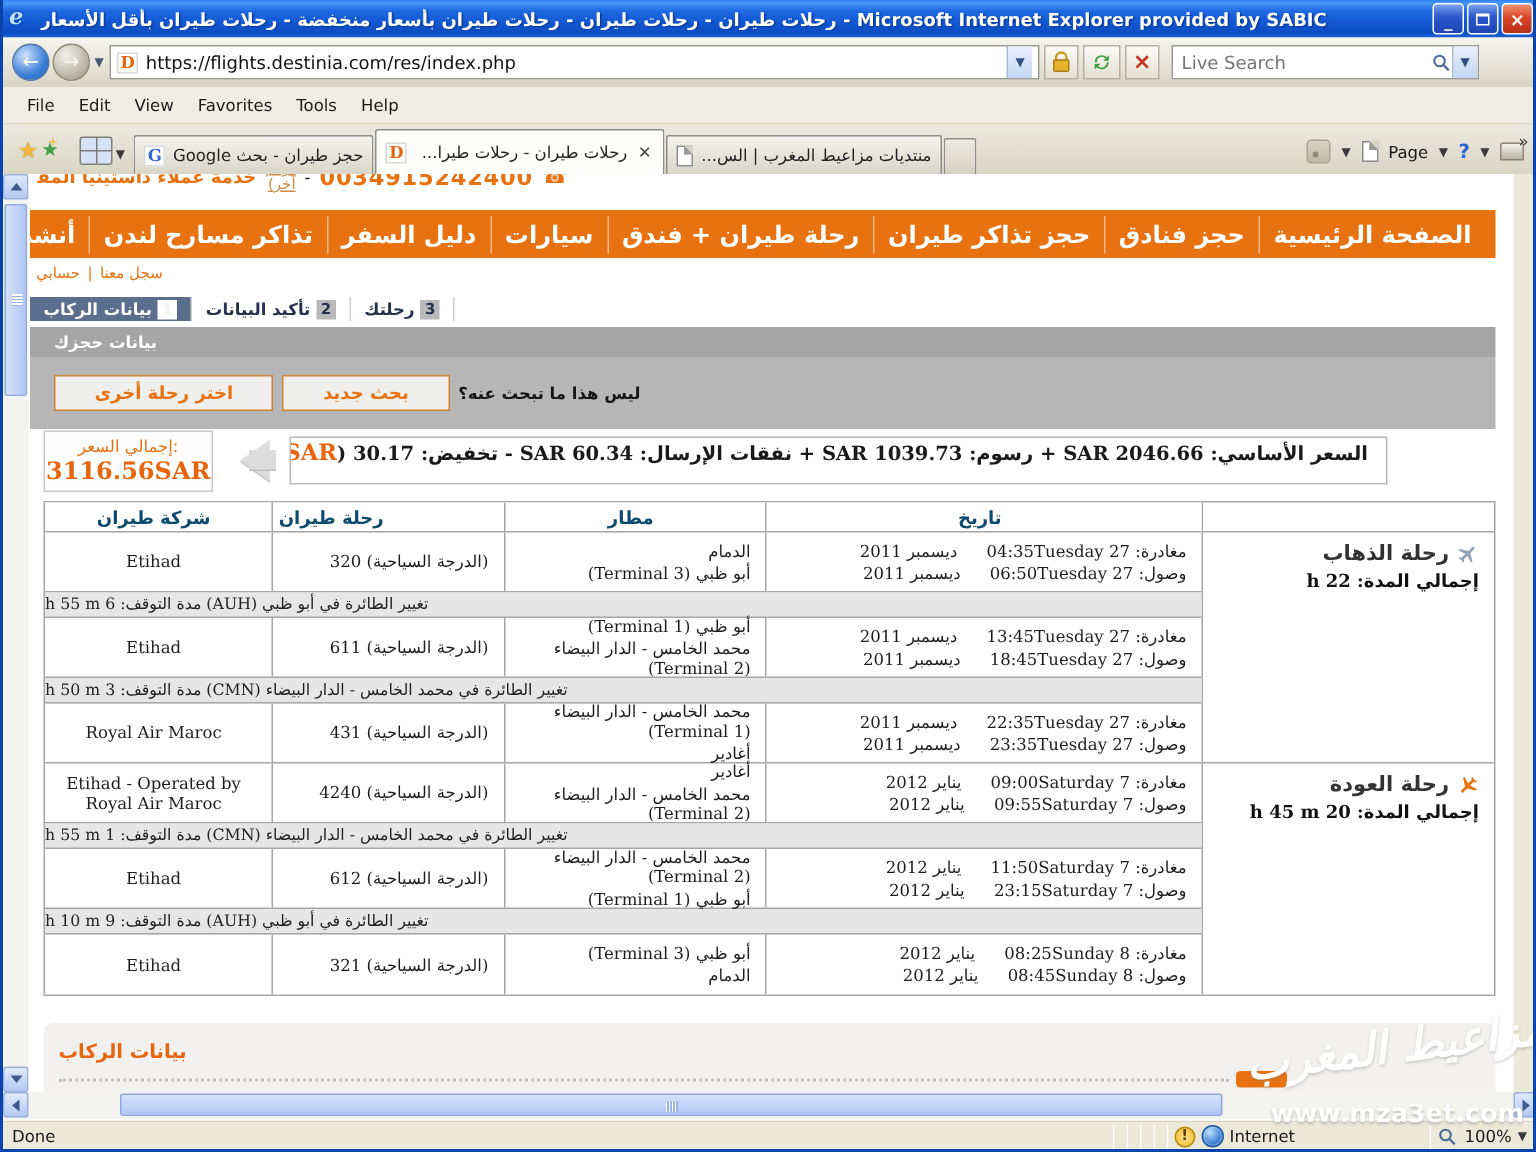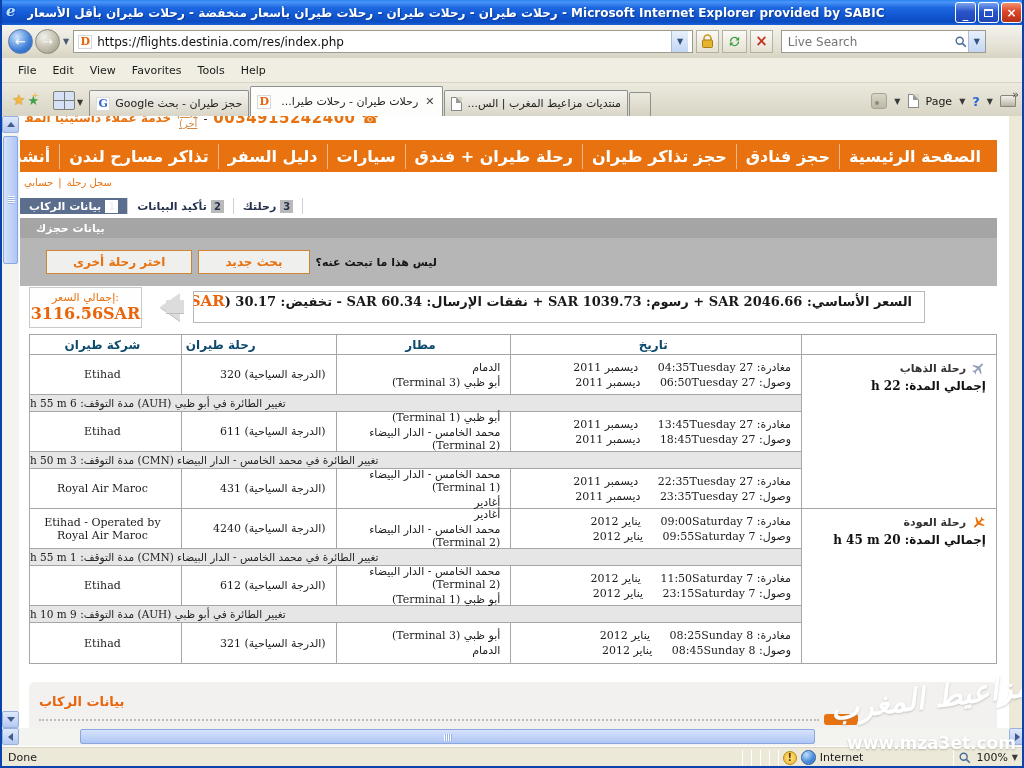--- a/index.html
+++ b/index.html
@@ -124,21 +124,21 @@
   .steps { position:absolute; left:1px; top:82px; display:flex; height:16px; align-items:stretch; }
   .step { display:flex; align-items:center; gap:4px; padding:0 9px; font-size:11px; font-weight:bold; color:#26324d;
     border-right:1px solid #cfcfcf; direction:rtl; }
   .step .badge { background:#b9b9b9; color:#26324d; padding:0 3px; font-size:10px; line-height:13px; }
   .step.active { background:#5c6e8e; color:#fff; }
   .step.active .badge { background:#fff; color:#f2f2f2; min-width:6px; }
 
   .bookbar { position:absolute; left:1px; top:102px; width:977px; height:20px; background:#a5a5a5;
     color:#fff; font-weight:bold; font-size:11px; display:flex; align-items:center; padding-left:16px; }
   .graypanel { position:absolute; left:1px; top:122px; width:977px; height:48px; background:#b6b6b6;
-    display:flex; align-items:center; gap:6px; padding-left:26px; }
+    display:flex; align-items:center; gap:6px; padding-left:16px; }
   .obtn { height:24px; padding:0 26px; background:#efefee; border:1px solid #cf8434; color:#e87210;
     font:bold 12px "DejaVu Sans",sans-serif; display:flex; align-items:center; }
   .obtn.b1 { min-width:144px; justify-content:center; }
   .notq { font-weight:bold; color:#151515; font-size:11px; margin-right:4px; }
 
   .price-strip { position:absolute; left:0; top:170px; width:977px; height:48px; background:#fff; }
   .total-box { position:absolute; left:10px; top:1px; width:113px; height:41px; background:#fefefe;
     border:1px solid #c9c9c9; text-align:center; padding-top:3px; }
   .total-lbl { color:#e87210; font-size:11px; }
   .total-val { color:#e8650d; font:bold 16px "DejaVu Serif",serif; }
@@ -166,21 +166,21 @@
   .hdr .fcell { font-weight:bold; font-size:12px; color:#0c4a6e; display:flex; align-items:center; justify-content:flex-end; direction:rtl; }
   .hdr .c-airline { flex-direction:row; justify-content:center; }
   .r-flight { height:40px; }
   .r-stop { height:17px; background:#e7e6e6; display:flex; align-items:center; justify-content:flex-end;
     direction:rtl; padding-right:10px; font:10.5px "DejaVu Serif","DejaVu Sans",serif; color:#222; border-bottom:1px solid #a6a6a6; }
   .dline .dt { margin-left:16px; }
   .ftable-side { width:194px; display:flex; flex-direction:column; }
   .side-hdr { height:20px; border-bottom:1px solid #a6a6a6; }
   .side-cell { height:154px; border-bottom:1px solid #a6a6a6; direction:rtl; text-align:right; padding:6px 10px; }
   .side-cell:last-child { border-bottom:0; }
-  .side-title { font-weight:bold; font-size:11px; color:#333; display:flex; align-items:center; gap:5px; justify-content:flex-start;text-align:center; }
+  .side-title { font-weight:bold; font-size:14px; color:#333; display:flex; align-items:center; gap:5px; justify-content:flex-start;text-align:center; }
   .side-dur { font:bold 12px "DejaVu Serif","DejaVu Sans",serif; color:#111; margin-top:3px; direction:rtl; }
   .plane svg { display:block; }
 
   
   .footer-box { position:absolute; left:10px; top:566px; width:968px; height:60px; background:#f2f1ef; border-radius:6px 6px 0 0; }
   .footer-title { color:#e8650d; font-weight:bold; font-size:13px; padding:12px 0 0 10px; }
   .footer-dots { position:absolute; left:10px; top:37px; width:780px; border-top:2px dotted #bdbdbd; }
   .footer-pill { position:absolute; left:795px; top:32px; width:34px; height:11px; background:#e87210; border-radius:3px; }
   .wm1 { position:absolute; left:828px; top:680px; color:#fff; font:bold italic 30px "DejaVu Serif",serif;
     transform:rotate(-7deg); text-shadow:0 1px 2px rgba(120,120,120,.35); z-index:60; white-space:nowrap; }
@@ -340,21 +340,21 @@
       <a>سيارات</a>
       <a>دليل السفر</a>
       <a>تذاكر مسارح لندن</a>
       <a>أنشطة</a>
       <a>منتديات</a>
     </div>
 
     <div class="account">
       <a>حسابي</a>
       <span>|</span>
-      <a>سجل رحلة</a>
+      <a>سجل معنا</a>
     </div>
 
     <div class="steps">
       <span class="step active">
         <span class="badge">1</span>
         <span>بيانات الركاب</span>
       </span>
       <span class="step">
         <span class="badge">2</span>
         <span>تأكيد البيانات</span>

